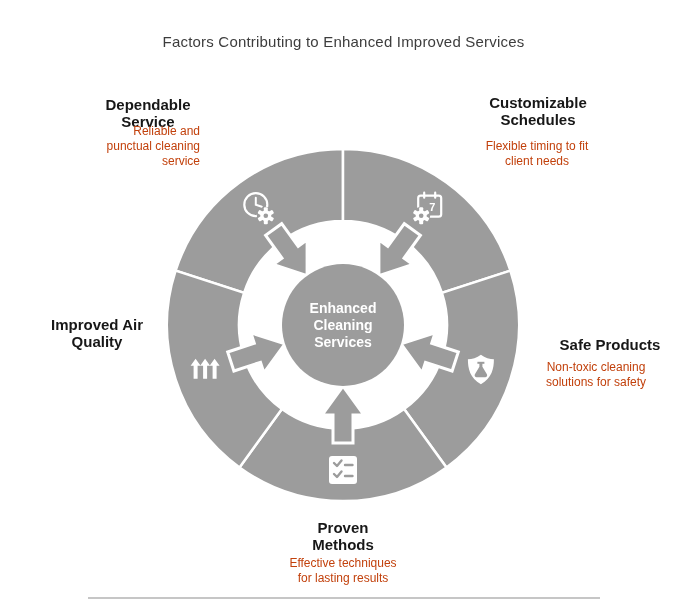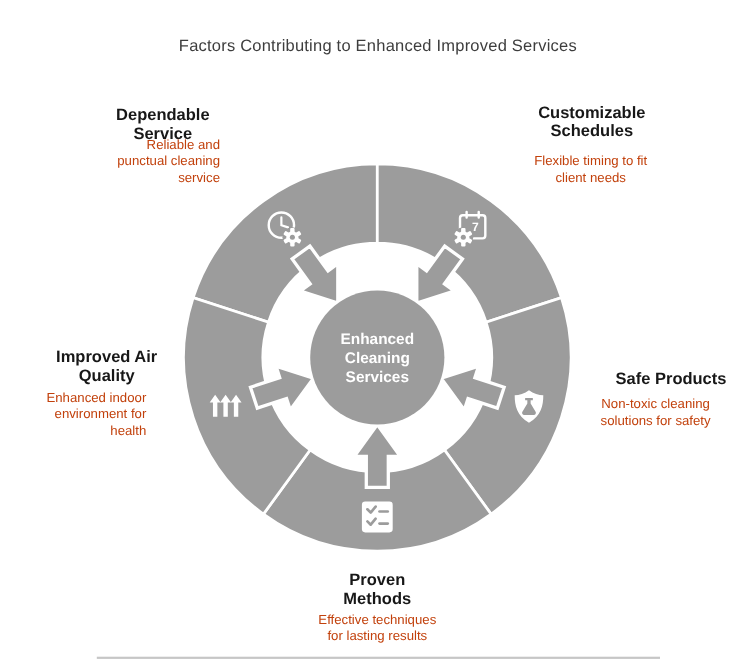--- a/index.html
+++ b/index.html
@@ -96,16 +96,15 @@
   <div class="heading ta-l" style="left:478px; top:94px; width:120px;">Customizable Schedules</div>
   <div class="desc ta-l" style="left:478px; top:139px; width:118px;">Flexible timing to fit client needs</div>
 
   <div class="heading ta-l" style="left:540px; top:336px; width:140px;">Safe Products</div>
   <div class="desc ta-l" style="left:540px; top:360px; width:112px;">Non-toxic cleaning solutions for safety</div>
 
   <div class="heading ta-c" style="left:293px; top:484px; width:100px;margin-top:35px;">Proven Methods</div>
   <div class="desc ta-c" style="left:283px; top:556px; width:120px;">Effective techniques for lasting results</div>
 
   <div class="heading ta-c" style="left:42px; top:316px; width:110px;">Improved Air Quality</div>
-  <div class="desc ta-r" style="left:38px; top:354px; width:95px;">Enhanced indoor environment for health</div>
 
   <div class="bottom-divider"></div>
 </div>
 
 </body></html>

